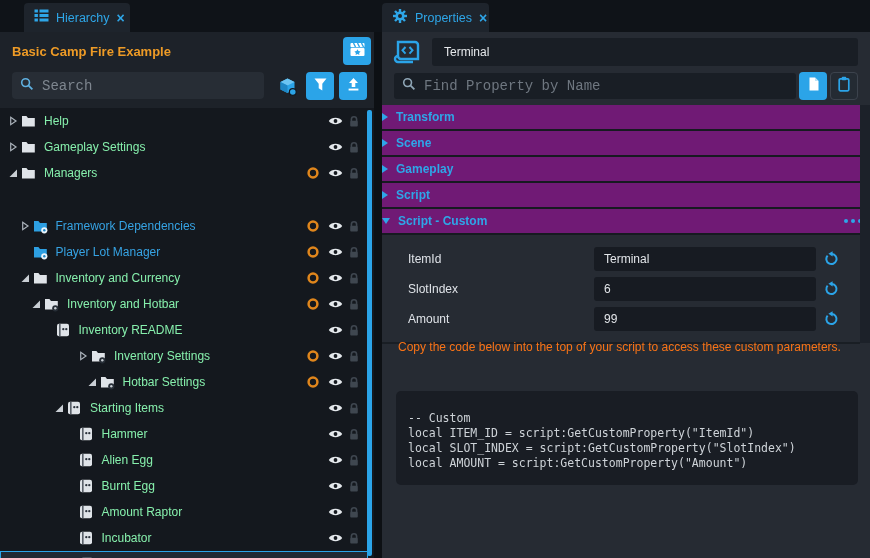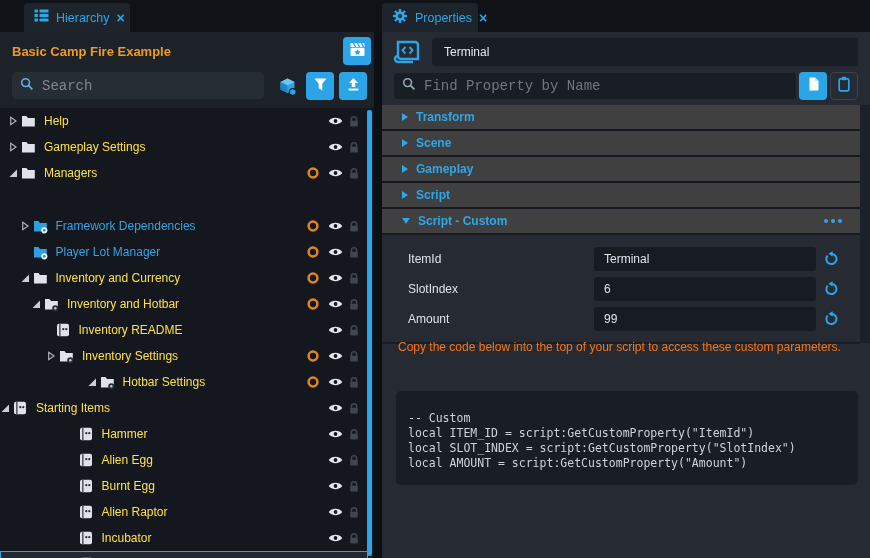--- a/index.html
+++ b/index.html
@@ -27,21 +27,21 @@
   #lp-search input::placeholder{color:#7e868f;}
   #rp-search input::placeholder{color:#6f7780;}
   #icon-cube{left:276px;top:75px;width:24px;height:24px;display:flex;align-items:center;justify-content:center;}
   #btn-filter{left:306px;top:72px;width:28px;height:28px;}
   #btn-upload{left:339px;top:72px;width:28px;height:28px;}
 
   #lp-tree{left:0;top:108px;width:374px;height:450px;background:#14181e;}
   .trow{display:flex;align-items:center;height:26px;box-sizing:border-box;padding-right:12px;}
   .trow .arr{flex:0 0 13px;display:flex;align-items:center;}
   .trow .ticon{flex:0 0 16px;margin-right:7px;display:flex;align-items:center;}
-  .trow .tlbl{font-size:12px;color:#fde047;white-space:nowrap;}
+  .trow .tlbl{font-size:12px;color:#86efac;white-space:nowrap;}
   .trow.blue .tlbl{color:#36a3e4;}
   .trow .sp{flex:1;}
   .trow .ring,.trow .eye{flex:0 0 22px;display:flex;align-items:center;justify-content:center;}
   .trow .lock{flex:0 0 16px;display:flex;align-items:center;justify-content:center;}
   .trow.sel{border:1px solid #2ba4e8;background:#222933;margin-right:6px;padding-right:6px;}
   #lp-scroll{left:367px;top:110px;width:5px;height:446px;background:#2ba4e8;border-radius:2px;}
 
   
   #rp{left:382px;top:32px;width:488px;height:526px;background:#262b33;}
   #rp-nameicon{left:390px;top:37px;width:34px;height:30px;display:flex;align-items:center;justify-content:center;}
@@ -49,22 +49,22 @@
            display:flex;align-items:center;padding:0 10px;box-sizing:border-box;}
   #rp-name input{background:transparent;border:none;outline:none;color:#e6e9ec;font-size:12px;width:100%;
            font-family:"Liberation Sans",sans-serif;}
   #rp-search{left:394px;top:73px;width:402px;height:26px;background:#191e25;border-radius:3px;
            display:flex;align-items:center;padding:0 8px;box-sizing:border-box;gap:6px;}
   #btn-copy{left:799px;top:72px;width:28px;height:28px;}
   #btn-paste{left:830px;top:72px;width:28px;height:28px;background:#242b33;border:1px solid #3c434d;
            border-radius:4px;display:flex;align-items:center;justify-content:center;box-sizing:border-box;}
 
   #rp-sections{left:382px;top:105px;width:480px;}
-  .sec{height:26px;background:#404040;border-bottom:2px solid #161a20;display:flex;align-items:center;
-       padding:0 20px;box-sizing:border-box;gap:8px;}
+  .sec{height:26px;background:#701a75;border-bottom:2px solid #161a20;display:flex;align-items:center;
+       padding:0 0;box-sizing:border-box;gap:8px;}
   .sec-label{color:#2ea6e8;font-size:12px;font-weight:bold;}
   .tri-right{width:0;height:0;border-left:6px solid #2ea6e8;border-top:4px solid transparent;
        border-bottom:4px solid transparent;}
   .tri-down{width:0;height:0;border-top:6px solid #2ea6e8;border-left:4px solid transparent;
        border-right:4px solid transparent;}
   .sec .sp{flex:1;}
   .dots{display:flex;gap:3px;}
   .dots i{width:4px;height:4px;border-radius:50%;background:#2ea6e8;}
   #rp-margin{left:860px;top:105px;width:10px;height:238px;background:#1c2129;}
 
@@ -100,21 +100,21 @@
             <rect x="5.5" y="6" width="9" height="3"></rect>
         <rect x="0.5" y="10.5" width="3.4" height="3"></rect>
             <rect x="5.5" y="10.5" width="9" height="3"></rect>
       </g>
         </svg>
     </span>
     <span class="tab-label">Hierarchy</span>
     <span class="tab-close">×</span>
   </div>
 
-  <div class="tab abs" style="left:382px;width:96px;">
+  <div class="tab abs" style="left:382px;width:107px;">
     <span>
       <svg width="16" height="16" viewBox="0 0 16 16">
         <g stroke="#2ea6e8" stroke-width="2.4">
           <line x1="8" y1="1" x2="8" y2="15"></line>
             <line x1="1" y1="8" x2="15" y2="8"></line>
           <line x1="3" y1="3" x2="13" y2="13"></line>
             <line x1="13" y1="3" x2="3" y2="13"></line>
         </g>
         <circle cx="8" cy="8" r="4.6" fill="#2ea6e8"></circle>
         <circle cx="8" cy="8" r="2" fill="#1e242c"></circle>
@@ -409,21 +409,21 @@
             <circle cx="7.5" cy="6" r="1.9" fill="#14181e"></circle>
           </svg>
         </span>
         <span class="lock">
           <svg width="12" height="13" viewBox="0 0 12 13">
             <path d="M3.4 6 V4.3 a2.6 2.6 0 0 1 5.2 0 V6" fill="none" stroke="#3f4750" stroke-width="1.6"></path>
             <rect x="2.2" y="5.8" width="7.6" height="5.8" rx="1" fill="#3f4750"></rect>
           </svg>
         </span>
       </div>
-      <div class="trow" style="padding-left: 46px;">
+      <div class="trow" style="padding-left: 46px; margin-left: 32px;">
         <span class="arr">
           <svg width="10" height="10" viewBox="0 0 10 10">
             <path d="M2.7 1.3 L8 5 L2.7 8.7 Z" fill="none" stroke="#aab2ba" stroke-width="1.2"></path>
           </svg>
         </span>
         <span class="ticon">
           <svg width="16" height="15" viewBox="0 0 16 15">
             <path d="M1 2 h4.4 l1.6 1.9 h6.8 v8.6 h-12.8 Z" fill="#dfe3e8"></path>
             <circle cx="11.3" cy="11.3" r="3.1" fill="#272e37"></circle>
             <circle cx="11.3" cy="11.3" r="1.2" fill="#c9ced4"></circle>
@@ -475,21 +475,21 @@
             <circle cx="7.5" cy="6" r="1.9" fill="#14181e"></circle>
           </svg>
         </span>
         <span class="lock">
           <svg width="12" height="13" viewBox="0 0 12 13">
             <path d="M3.4 6 V4.3 a2.6 2.6 0 0 1 5.2 0 V6" fill="none" stroke="#3f4750" stroke-width="1.6"></path>
             <rect x="2.2" y="5.8" width="7.6" height="5.8" rx="1" fill="#3f4750"></rect>
           </svg>
         </span>
       </div>
-      <div class="trow" style="">
+      <div class="trow" style="padding-left: 54px;">
         <span class="arr">
           <svg width="10" height="10" viewBox="0 0 10 10">
             <path d="M9 1.5 L9 9 L1.5 9 Z" fill="#c9ced4"></path>
           </svg>
         </span>
         <span class="ticon">
           <svg width="14" height="14" viewBox="0 0 14 14">
             <rect x="1" y="0.8" width="12" height="12.4" rx="2" fill="#dfe3e8"></rect>
             <rect x="3.2" y="0.8" width="1.3" height="12.4" fill="#3a414b"></rect>
             <circle cx="7.3" cy="6.2" r="1.15" fill="#2a313b"></circle>
@@ -593,21 +593,21 @@
       <div class="trow" style="padding-left: 65.5px;">
         <span class="arr"></span>
         <span class="ticon">
           <svg width="14" height="14" viewBox="0 0 14 14">
             <rect x="1" y="0.8" width="12" height="12.4" rx="2" fill="#dfe3e8"></rect>
             <rect x="3.2" y="0.8" width="1.3" height="12.4" fill="#3a414b"></rect>
             <circle cx="7.3" cy="6.2" r="1.15" fill="#2a313b"></circle>
             <circle cx="10.3" cy="6.2" r="1.15" fill="#2a313b"></circle>
           </svg>
         </span>
-        <span class="tlbl">Alien Raptor</span>
+        <span class="tlbl">Amount Raptor</span>
         <span class="sp"></span>
         <span class="ring"></span>
         <span class="eye">
           <svg width="15" height="12" viewBox="0 0 15 12">
             <path d="M0.8 6 C3.6 1.8 11.4 1.8 14.2 6 C11.4 10.2 3.6 10.2 0.8 6 Z" fill="#e4e8ec"></path>
             <circle cx="7.5" cy="6" r="1.9" fill="#14181e"></circle>
           </svg>
         </span>
         <span class="lock">
           <svg width="12" height="13" viewBox="0 0 12 13">

